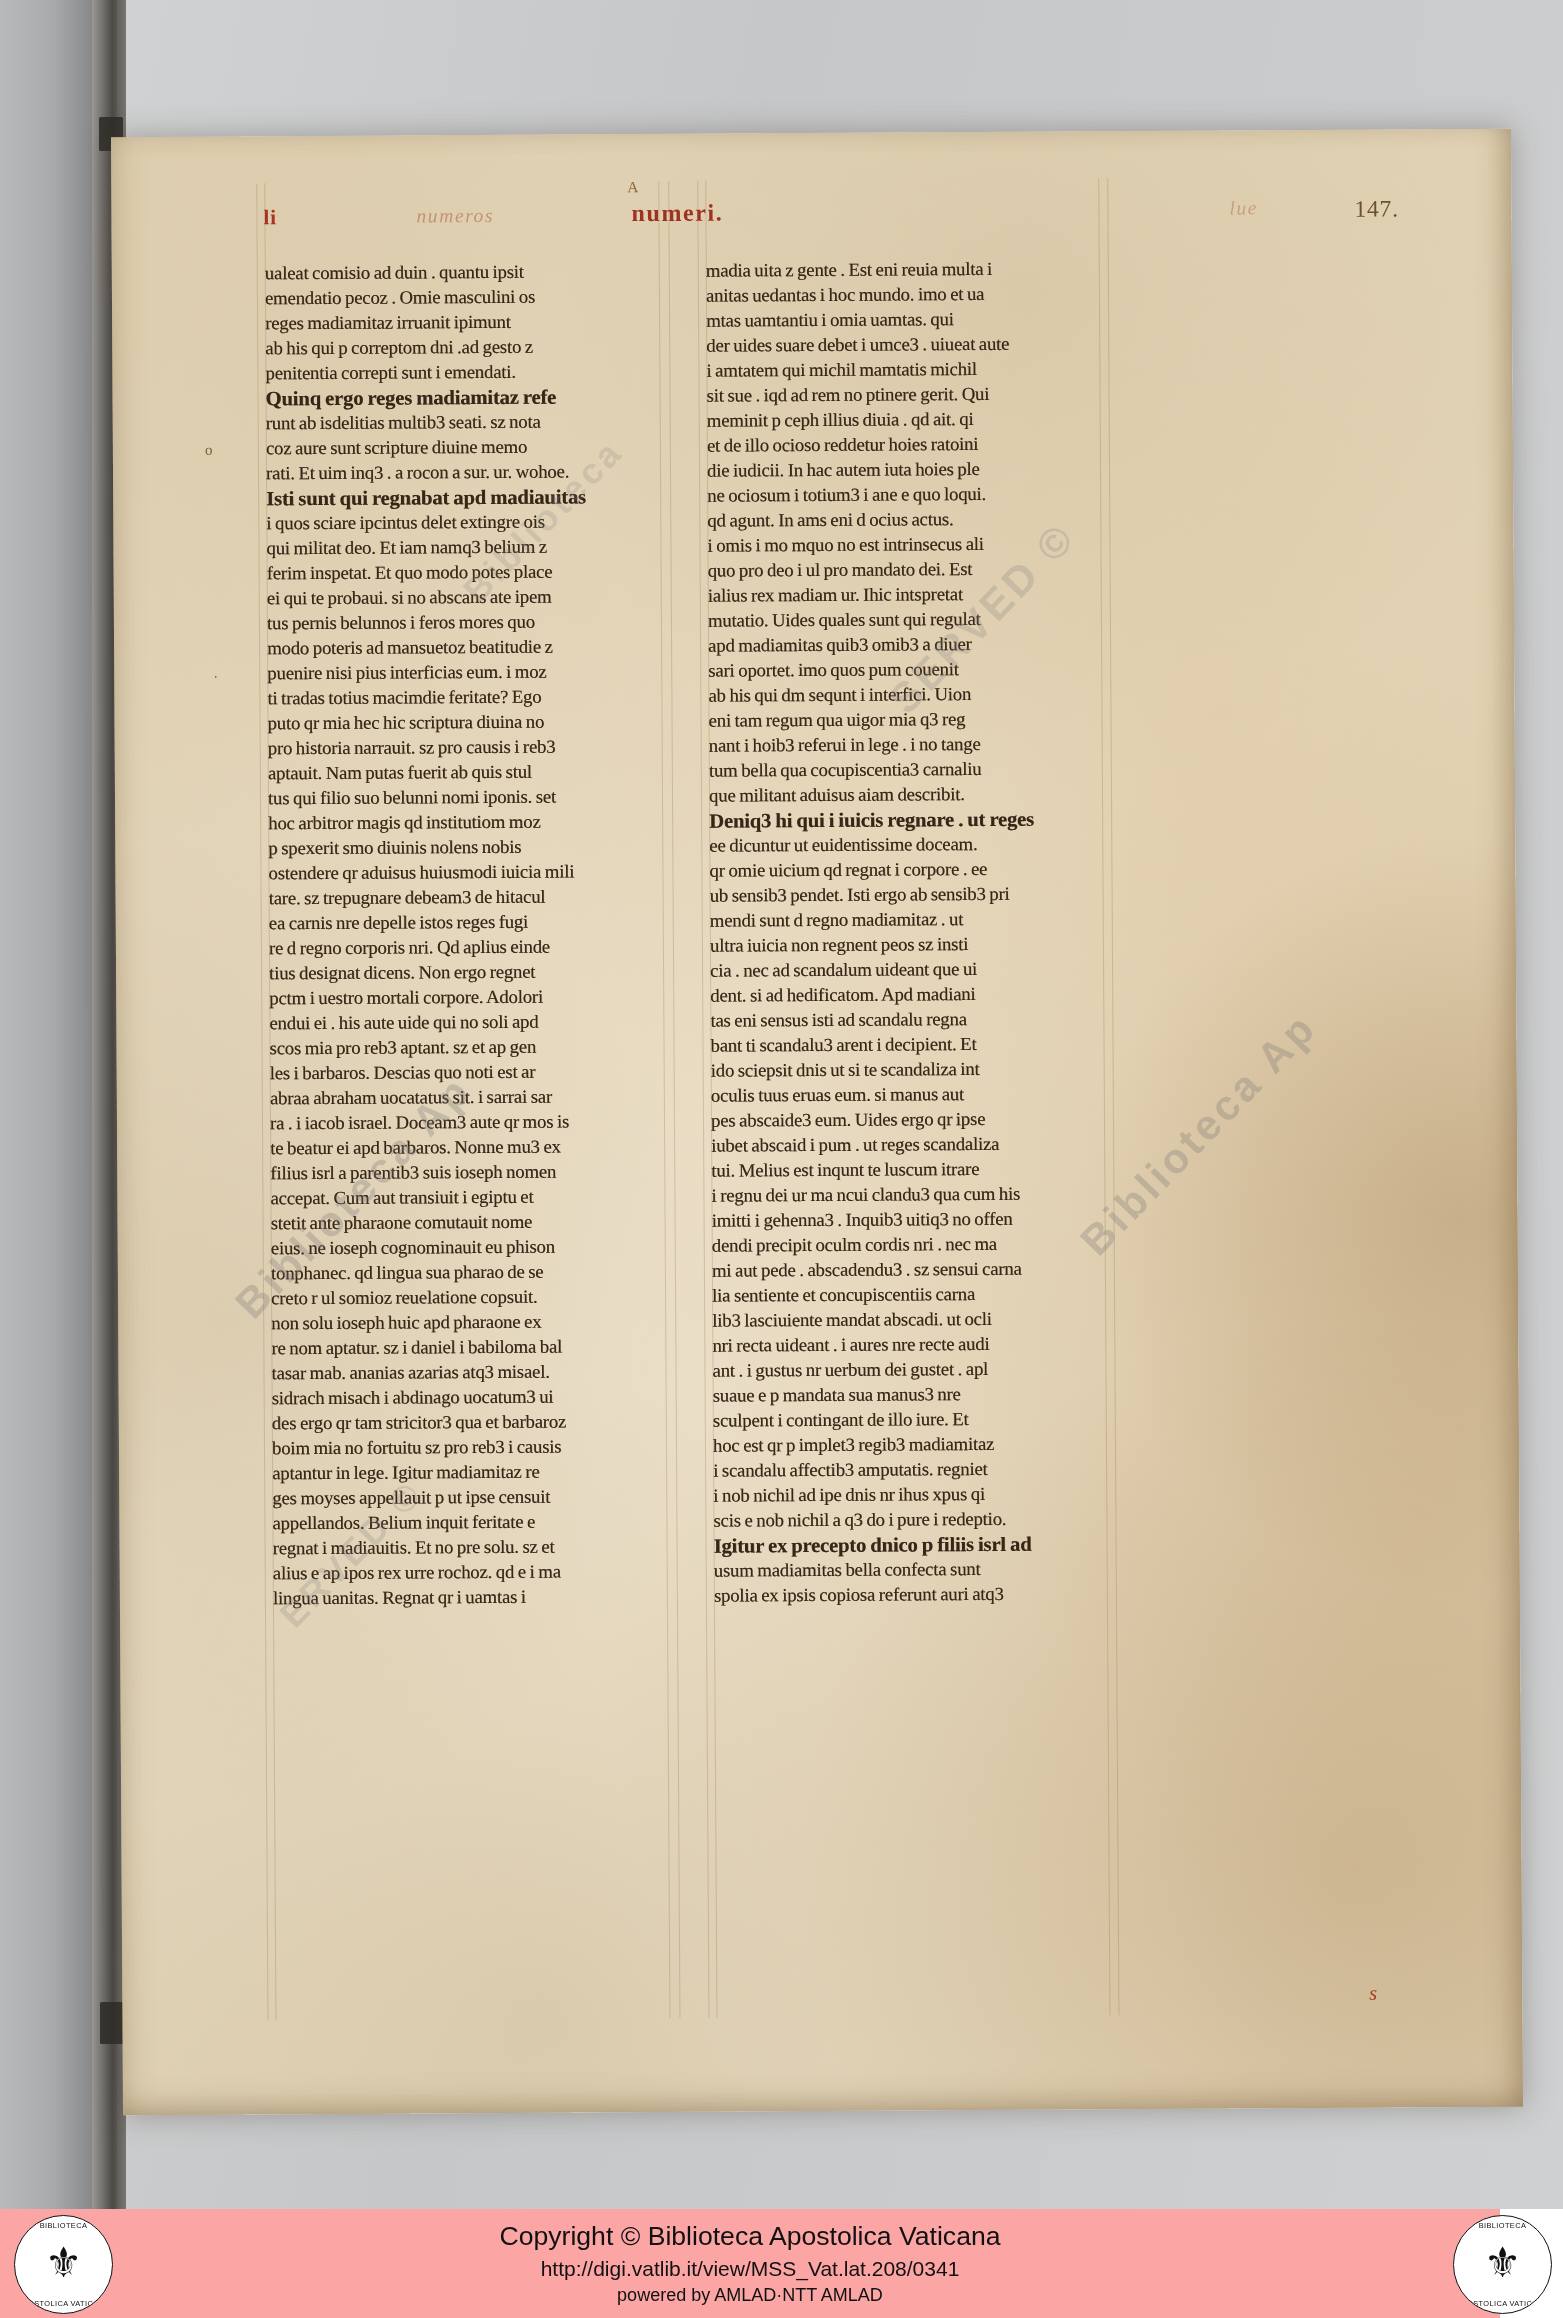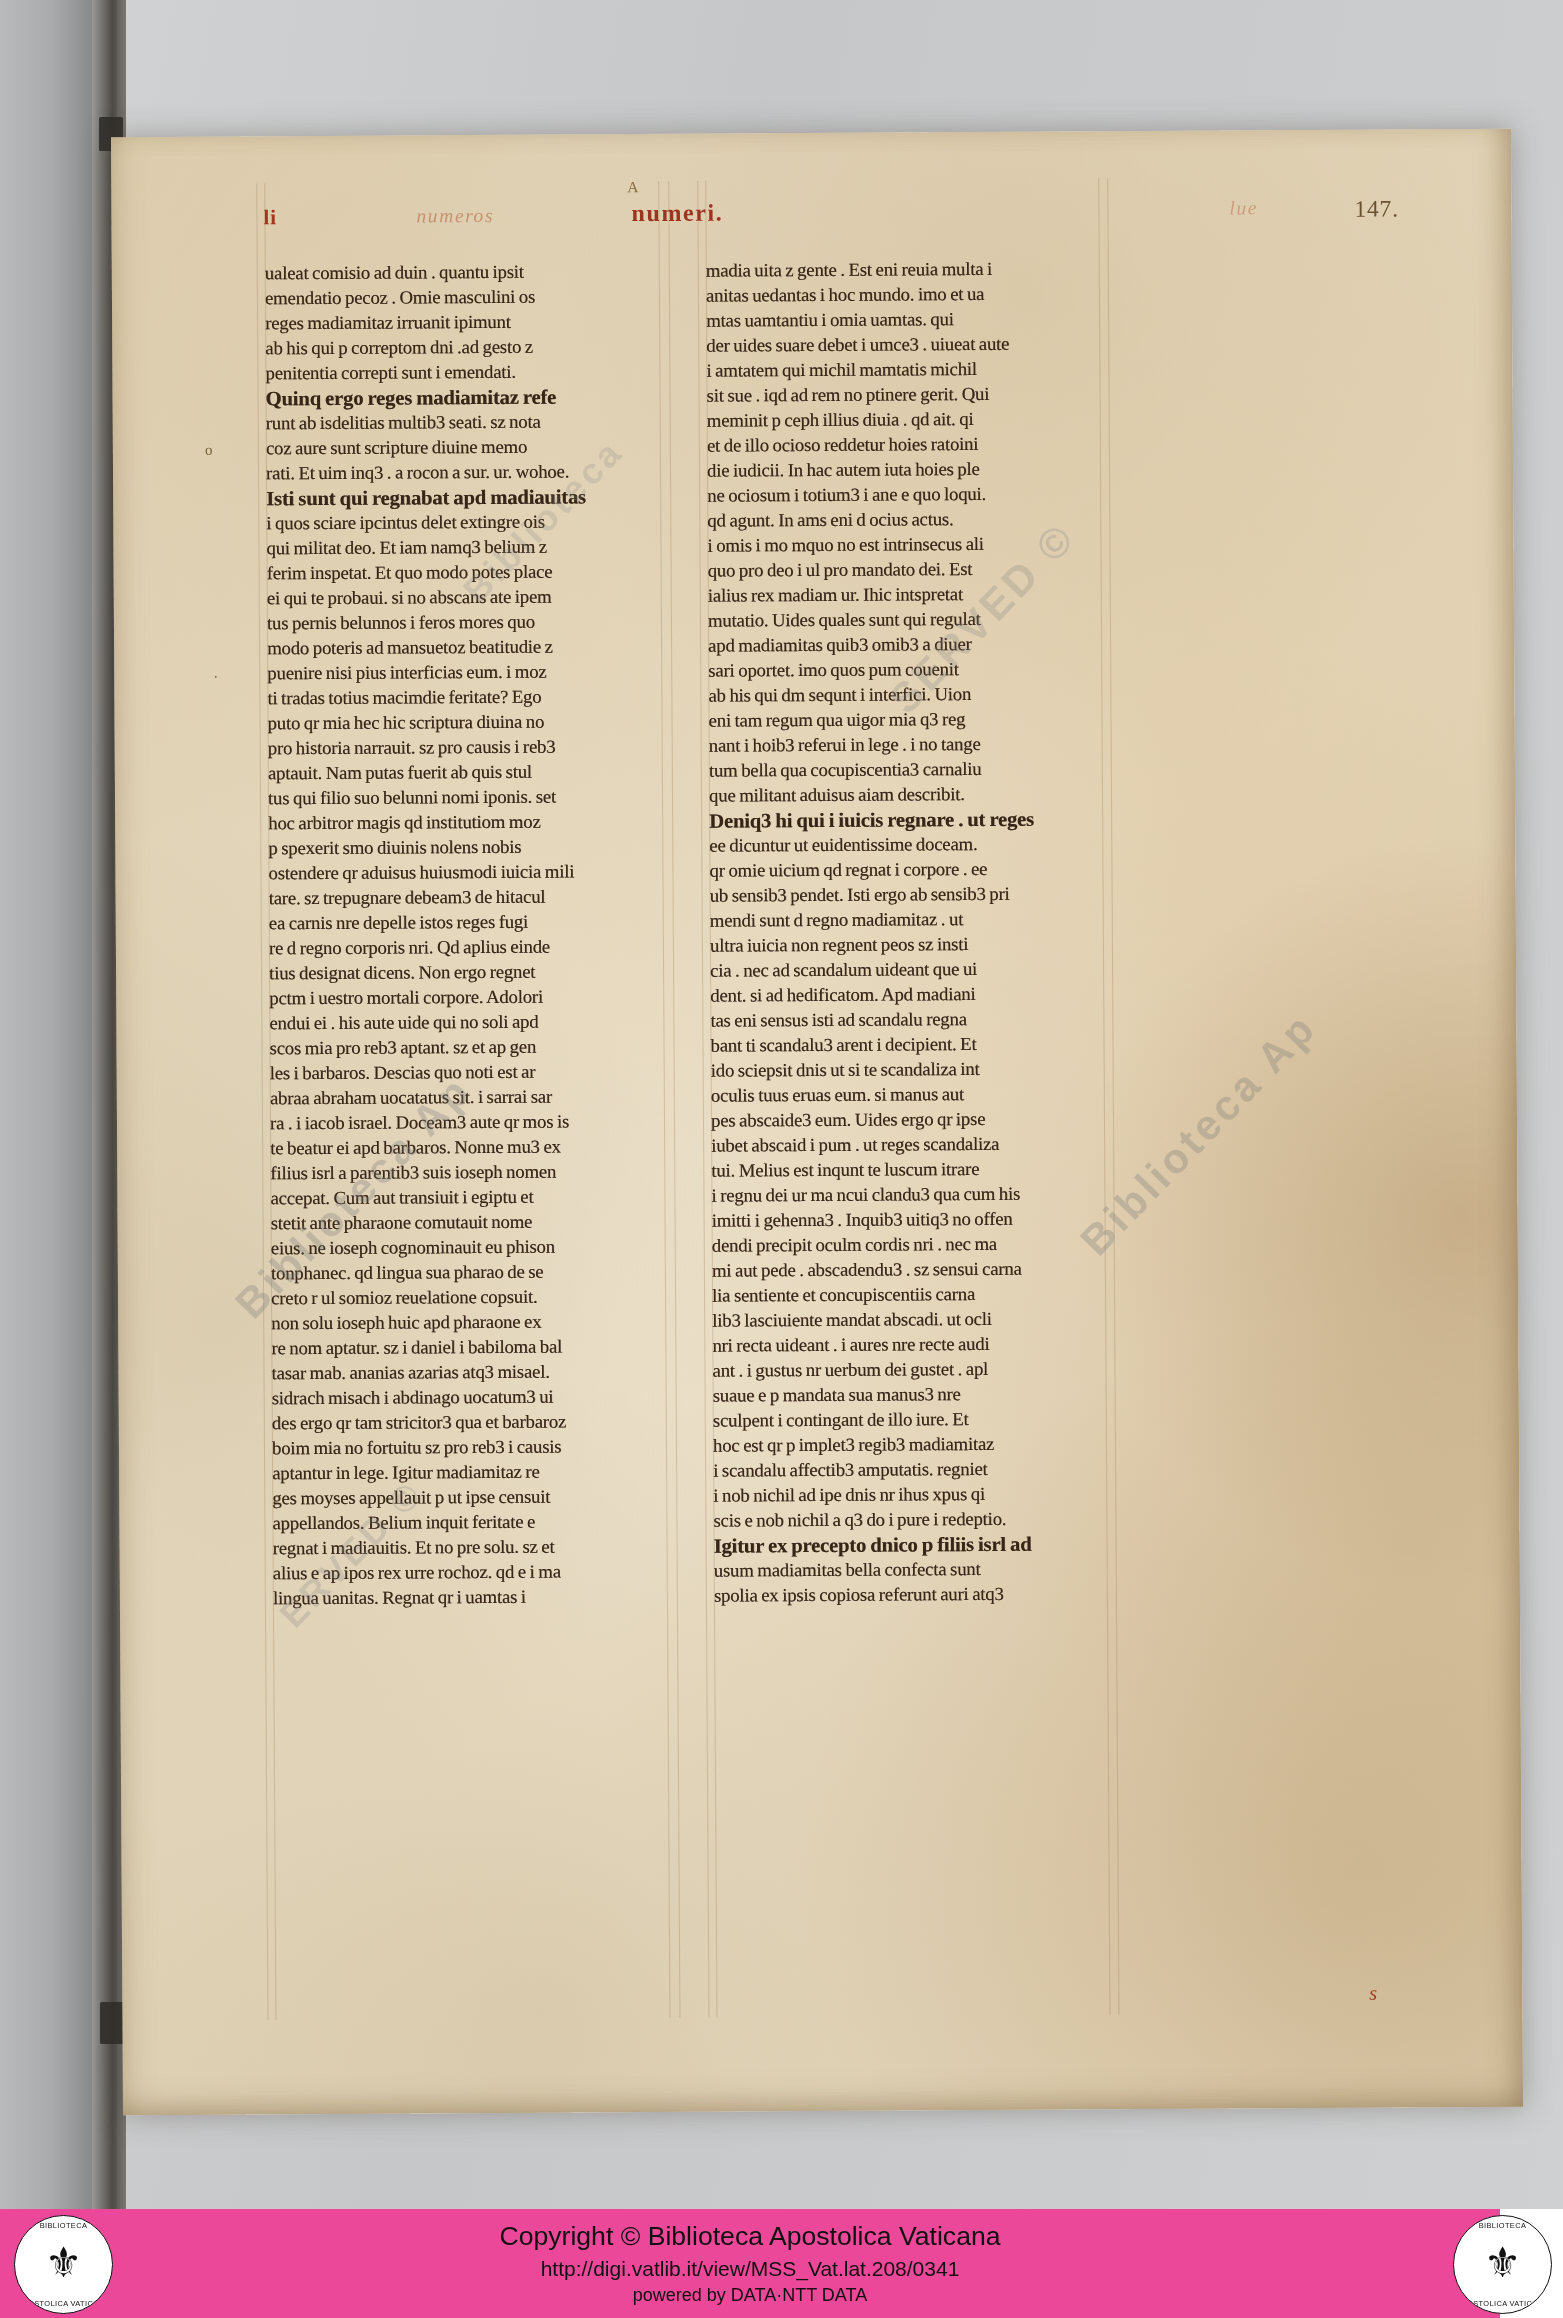--- a/index.html
+++ b/index.html
@@ -215,21 +215,21 @@
   .wm-2 { left: 1040px; top: 1110px; transform: rotate(-46deg); }
   .wm-3 { left: 860px; top: 594px;  transform: rotate(-46deg); color: rgba(130,130,130,.26); }
   .wm-4 { left: 438px;  top: 500px;  transform: rotate(-46deg); color: rgba(130,130,130,.22); font-size: 36px;}
   .wm-5 { left: 258px;  top: 1533px; transform: rotate(-46deg); color: rgba(130,130,130,.24); font-size: 36px;}
 
   
   .footer {
     position: absolute;
     left: 0; top: 2209px;
     width: 1500px; height: 109px;
-    background: #ec4899;
+    background: #fca5a5;
     color: #111;
     font-family: "Liberation Sans", sans-serif;
     display: flex;
     align-items: center;
     justify-content: center;
   }
   .footer-center { text-align: center; }
   .footer-line1 { font-size: 26.6px; margin-bottom: 4.7px; }
   .footer-line2 { font-size: 21px; margin-bottom: 3.9px; }
   .footer-line3 { font-size: 18px; }
@@ -415,21 +415,21 @@
   <div class="wm wm-2">Biblioteca Ap</div>
   <div class="wm wm-3">SERVED ©</div>
   <div class="wm wm-4">Biblioteca</div>
   <div class="wm wm-5">ERVED ©</div>
 </div>
 
 <div class="footer">
   <div class="footer-center">
     <div class="footer-line1">Copyright © Biblioteca Apostolica Vaticana</div>
     <div class="footer-line2">http://digi.vatlib.it/view/MSS_Vat.lat.208/0341</div>
-    <div class="footer-line3">powered by DATA·NTT DATA</div>
+    <div class="footer-line3">powered by AMLAD·NTT AMLAD</div>
   </div>
 </div>
 
 <div class="seal left">
   <div class="seal-text seal-top">BIBLIOTECA</div>
   <div class="keys">⚜</div>
   <div class="seal-text seal-bottom">APOSTOLICA VATICANA</div>
 </div>
 
 <div class="seal right">

